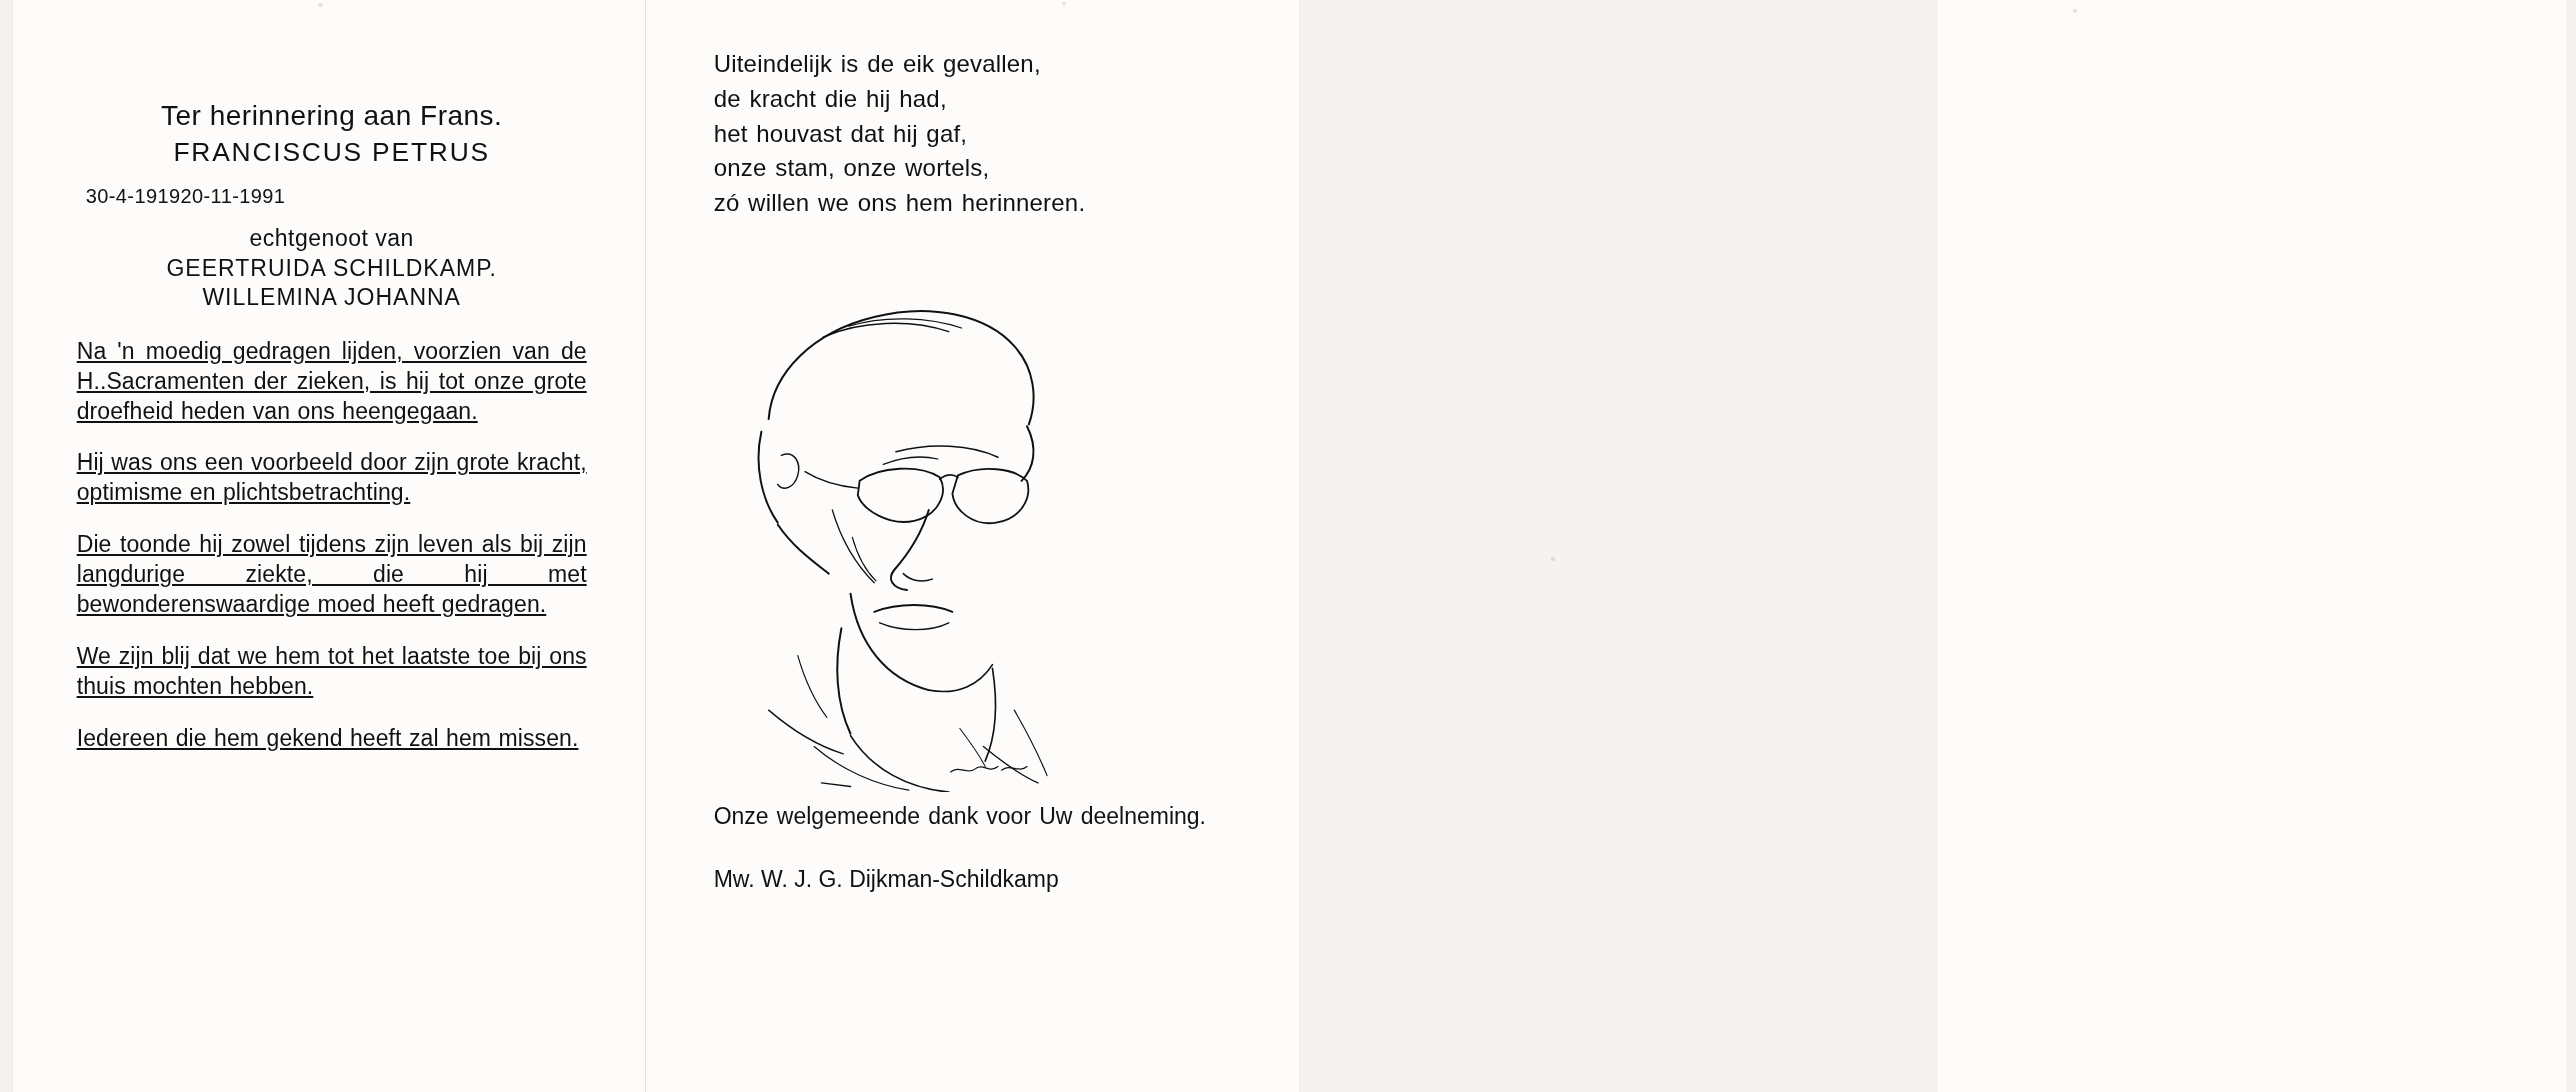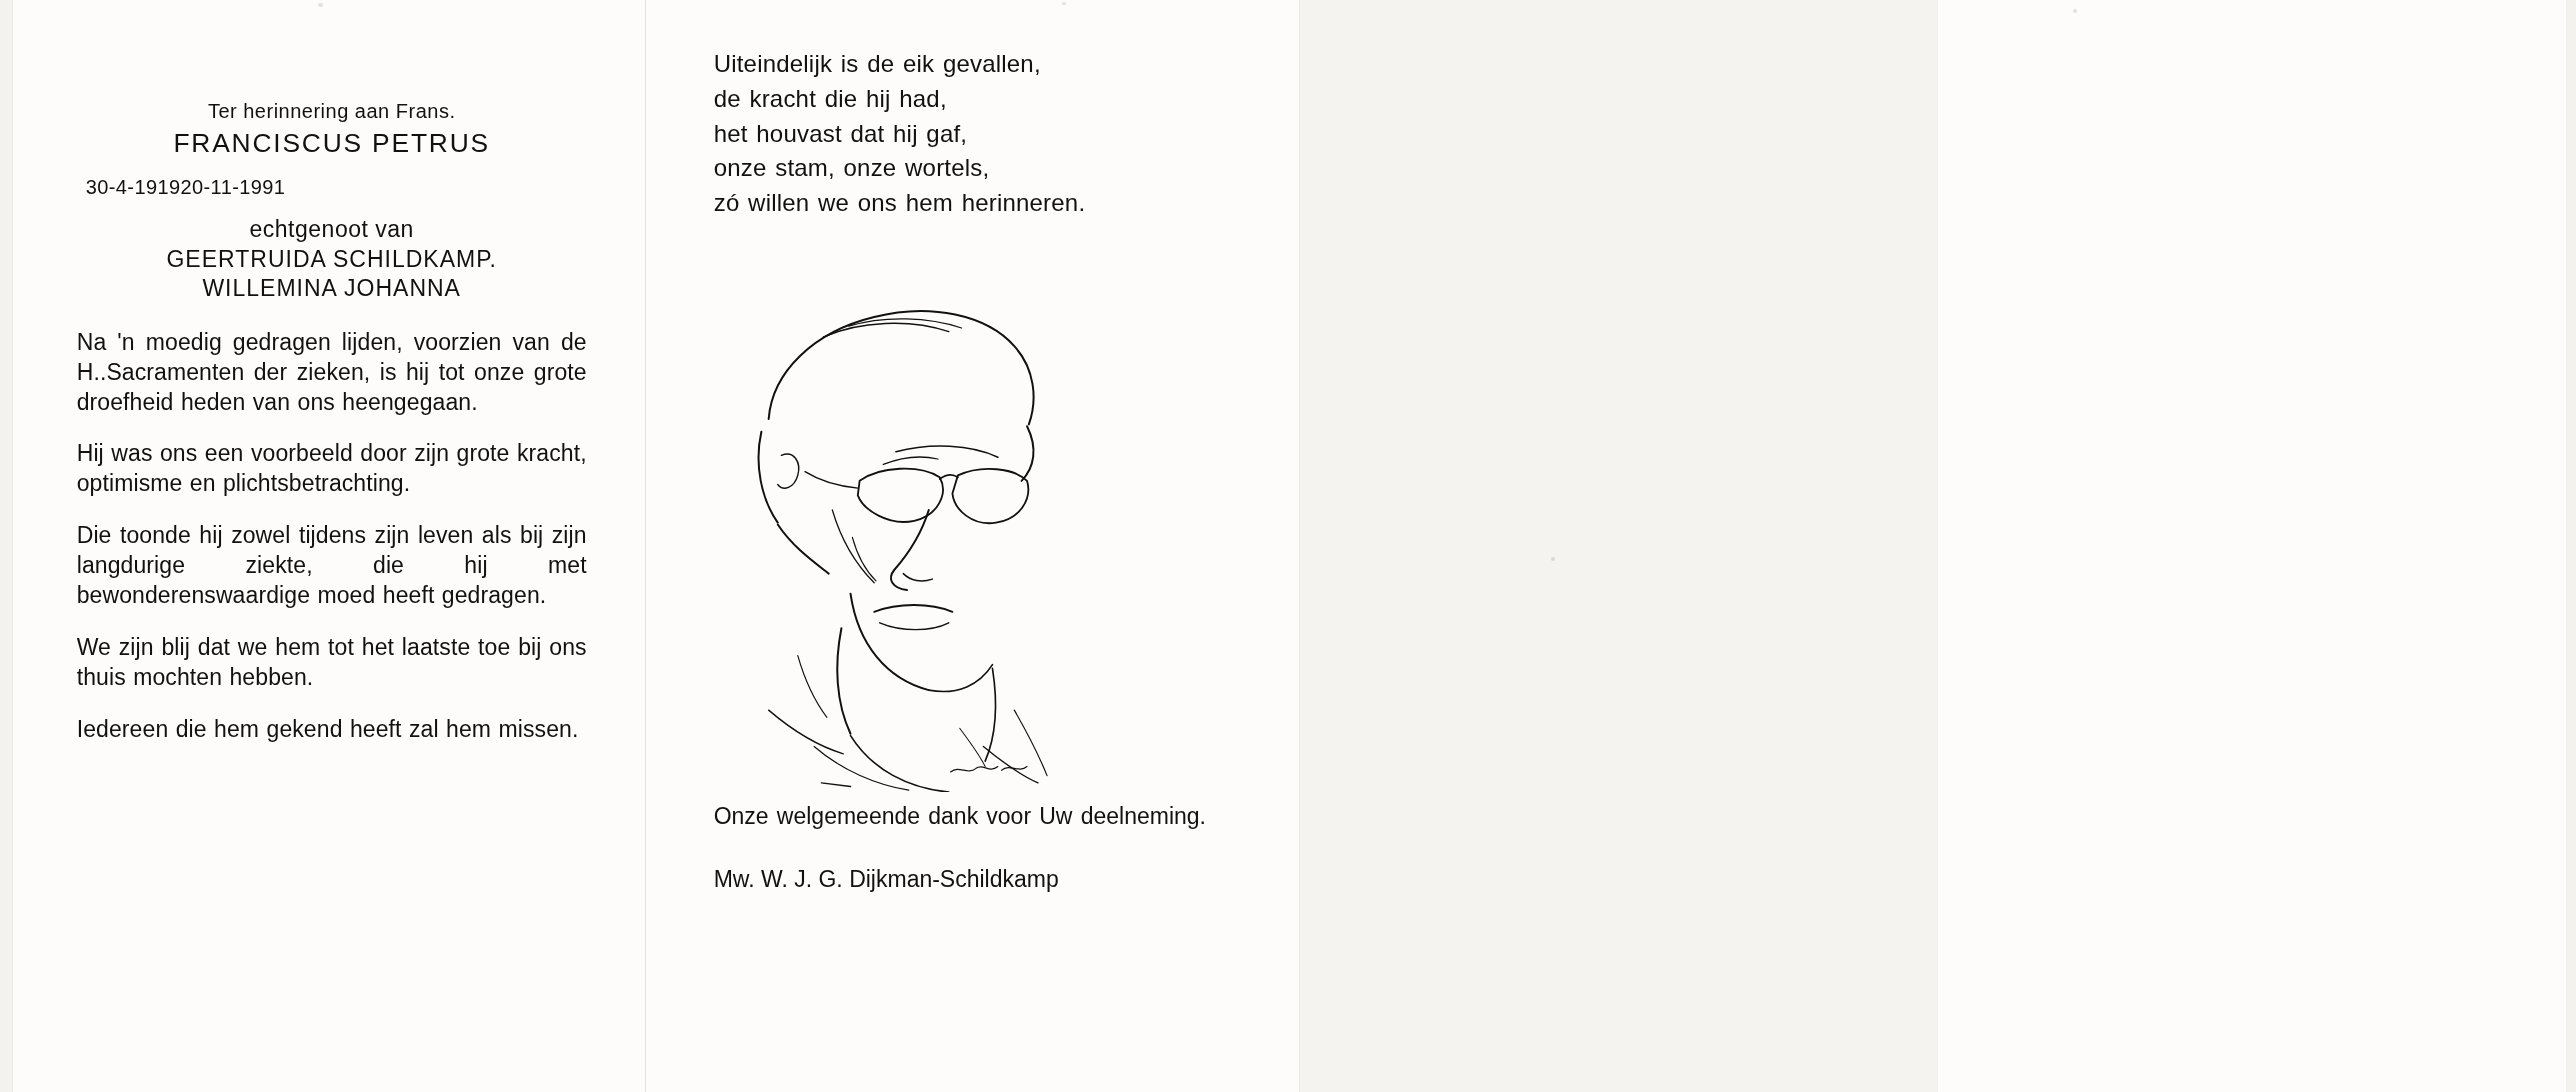--- a/index.html
+++ b/index.html
@@ -60,21 +60,21 @@
 
   
   #panel-bio {
     position: absolute;
     left: 64px;
     top: 100px;
     width: 510px;
   }
   .line-center {
     text-align: center;
-    font-size: 20px;
+    font-size: 28px;
     letter-spacing: 0.5px;
     margin: 0 0 5.5px 0;
     white-space: nowrap;
   }
   .name-line {
     text-align: center;
     font-size: 26.4px;
     letter-spacing: 1.8px;
     margin: 0;
     line-height: 1.12;
@@ -96,20 +96,21 @@
     letter-spacing: 0.5px;
   }
   .body-par {
     font-size: 23px;
     line-height: 1.30;
     text-align: justify;
     text-justify: inter-word;
     margin: 22px 0 0 0;
     letter-spacing: 0.1px;
     word-spacing: 0.9px;
+    text-decoration: underline;
   }
   #bio-paragraphs { margin-top: 24px; }
 
   
   #panel-poem {
     position: absolute;
     left: 701px;
     top: 47px;
     width: 565px;
   }

